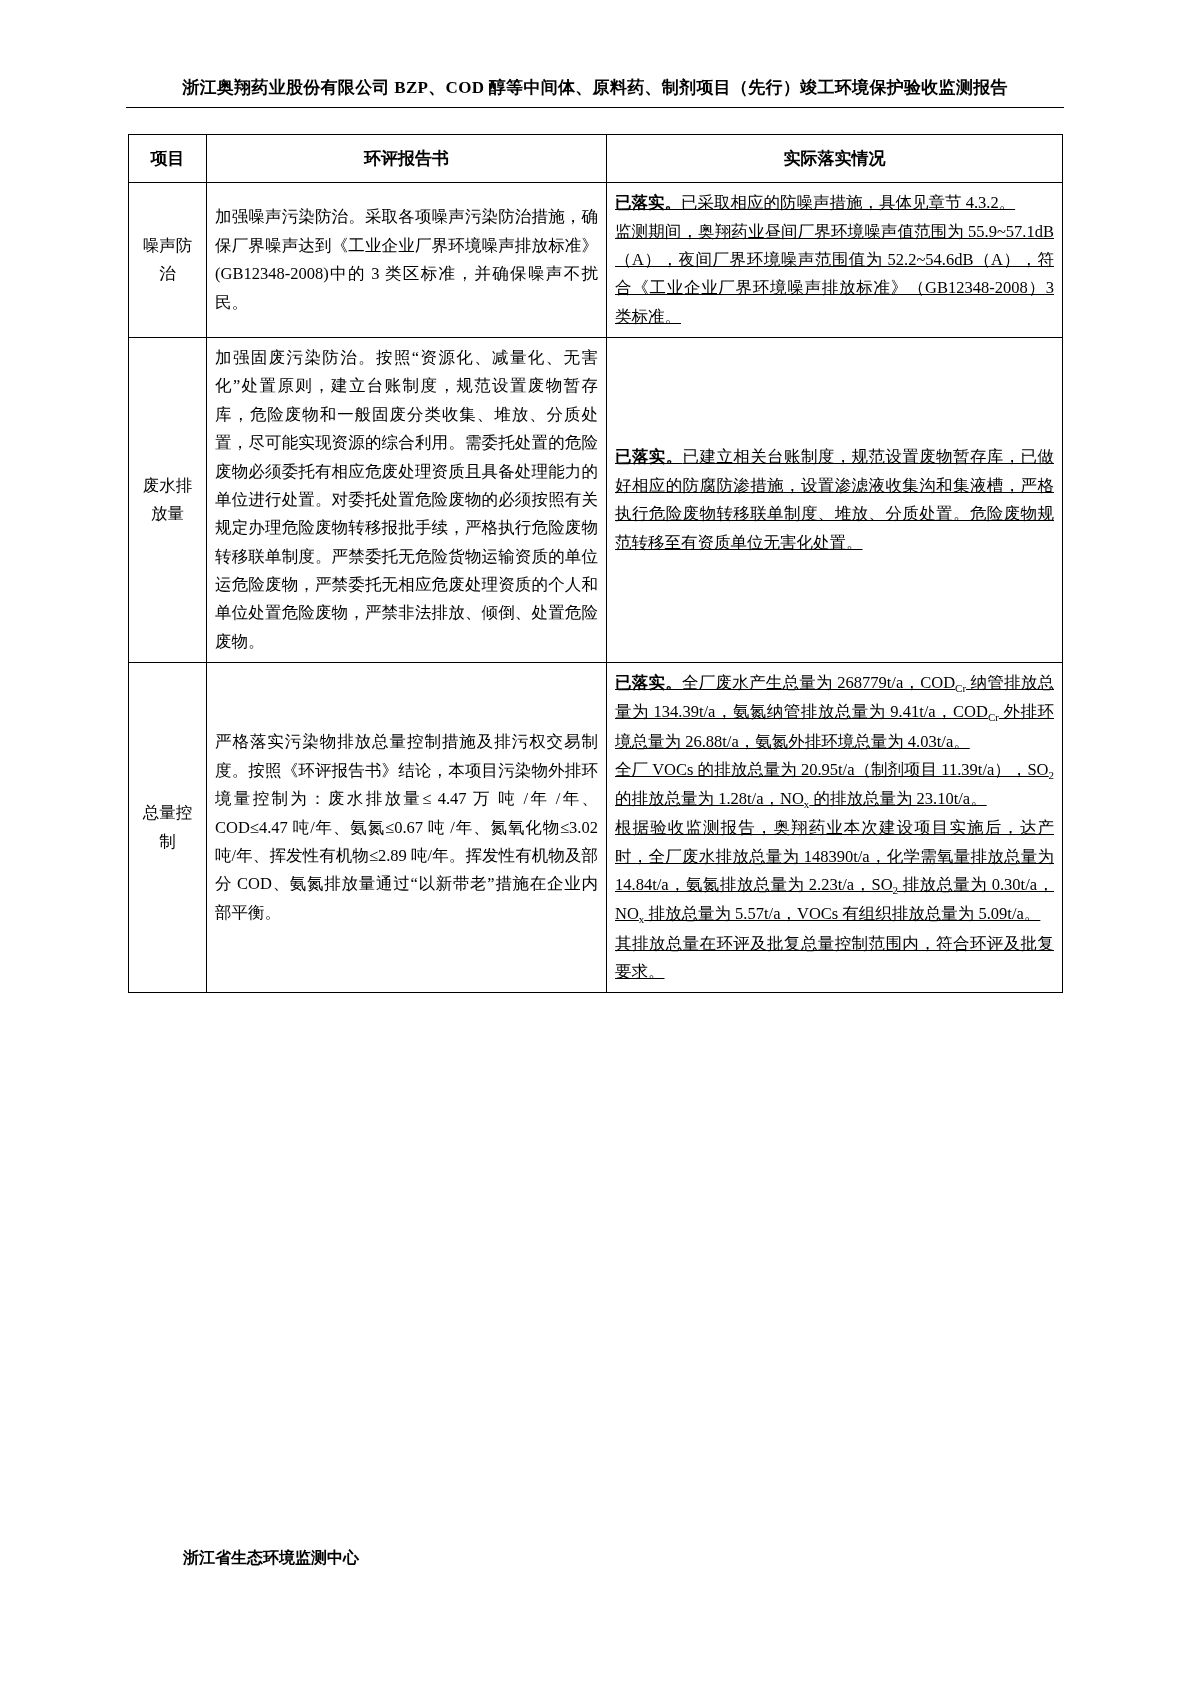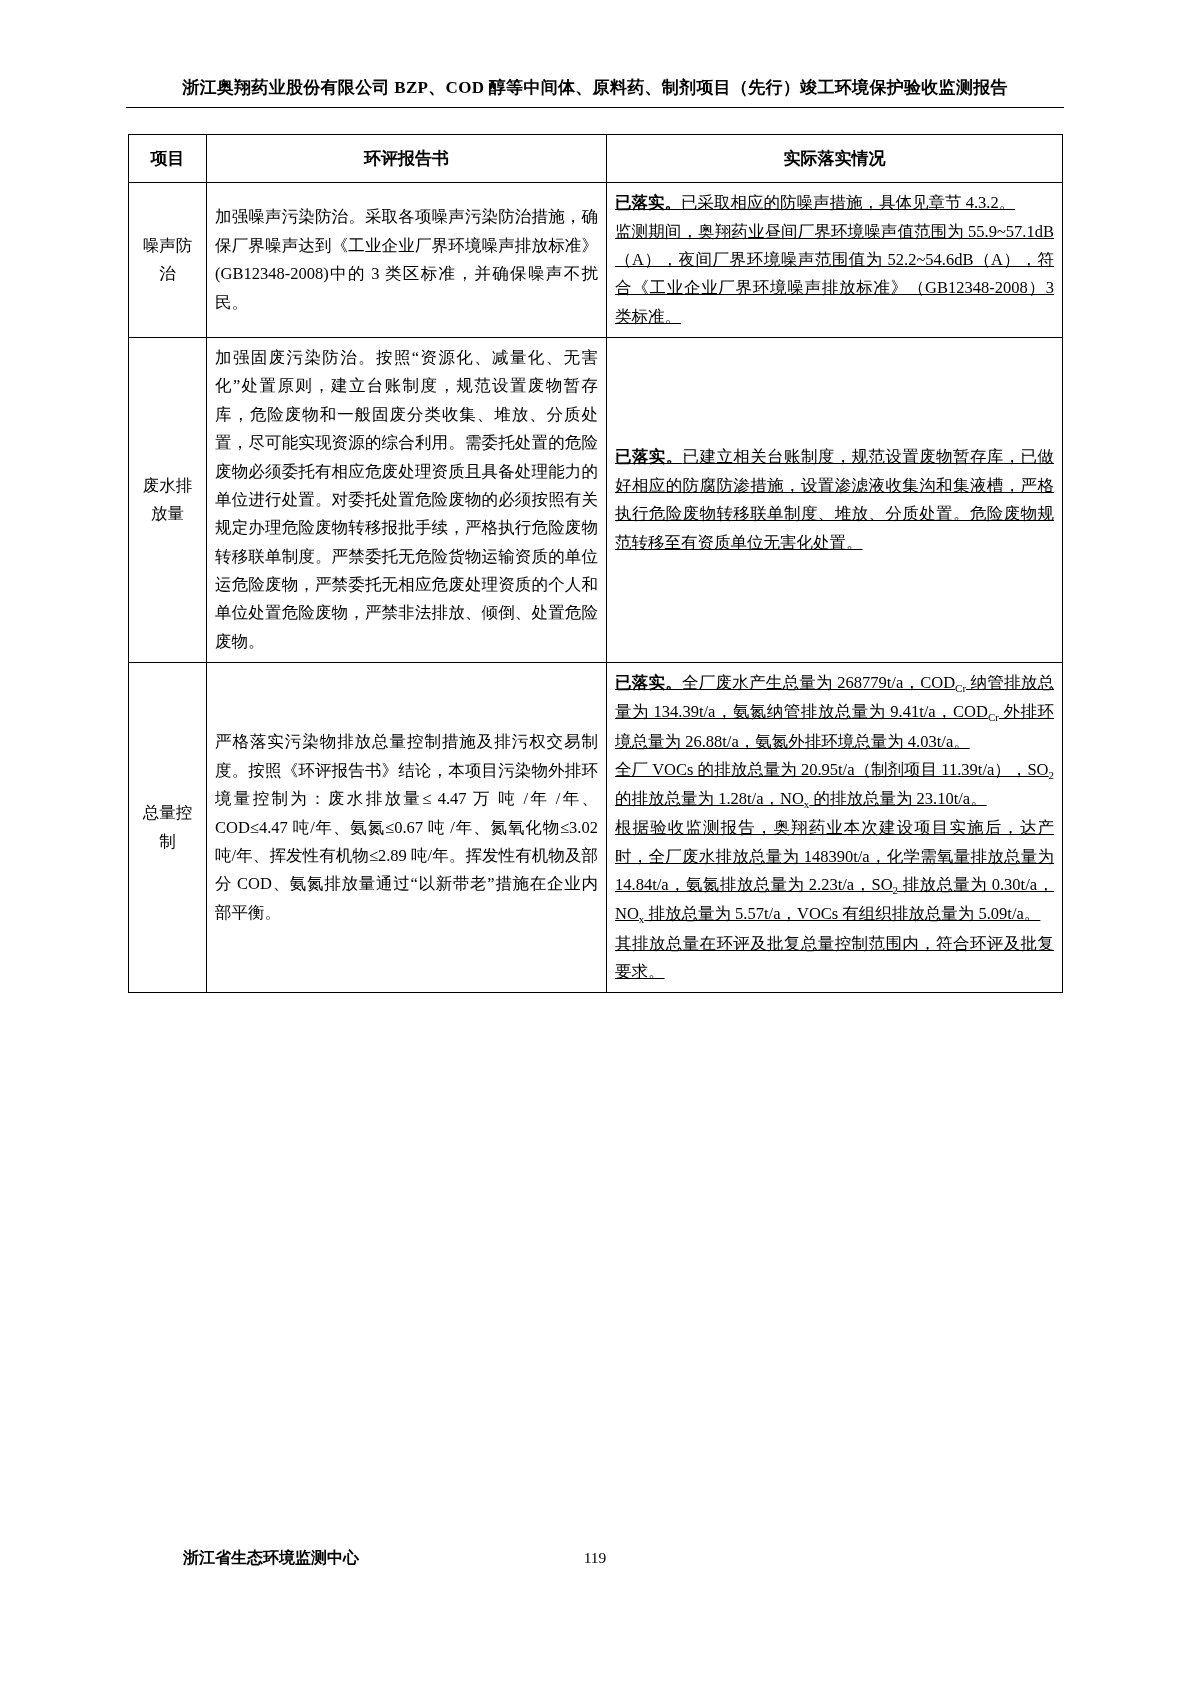--- a/index.html
+++ b/index.html
@@ -155,15 +155,14 @@
           <p>
             <span>根据验收监测报告，奥翔药业本次建设项目实施后，达产时，全厂废水排放总量为 148390t/a，化学需氧量排放总量为 14.84t/a，氨氮排放总量为 2.23t/a，SO</span><span class="sub">2</span><span> 排放总量为 0.30t/a，NO</span><span class="sub">x</span><span> 排放总量为 5.57t/a，VOCs 有组织排放总量为 5.09t/a。</span>
           </p>
           <p>其排放总量在环评及批复总量控制范围内，符合环评及批复要求。</p>
         </td>
       </tr>
     </tbody>
   </table>
 
   <div class="footer-left">浙江省生态环境监测中心</div>
-  <div class="footer-page">119</div>
 
 </div>
 
 </body></html>

